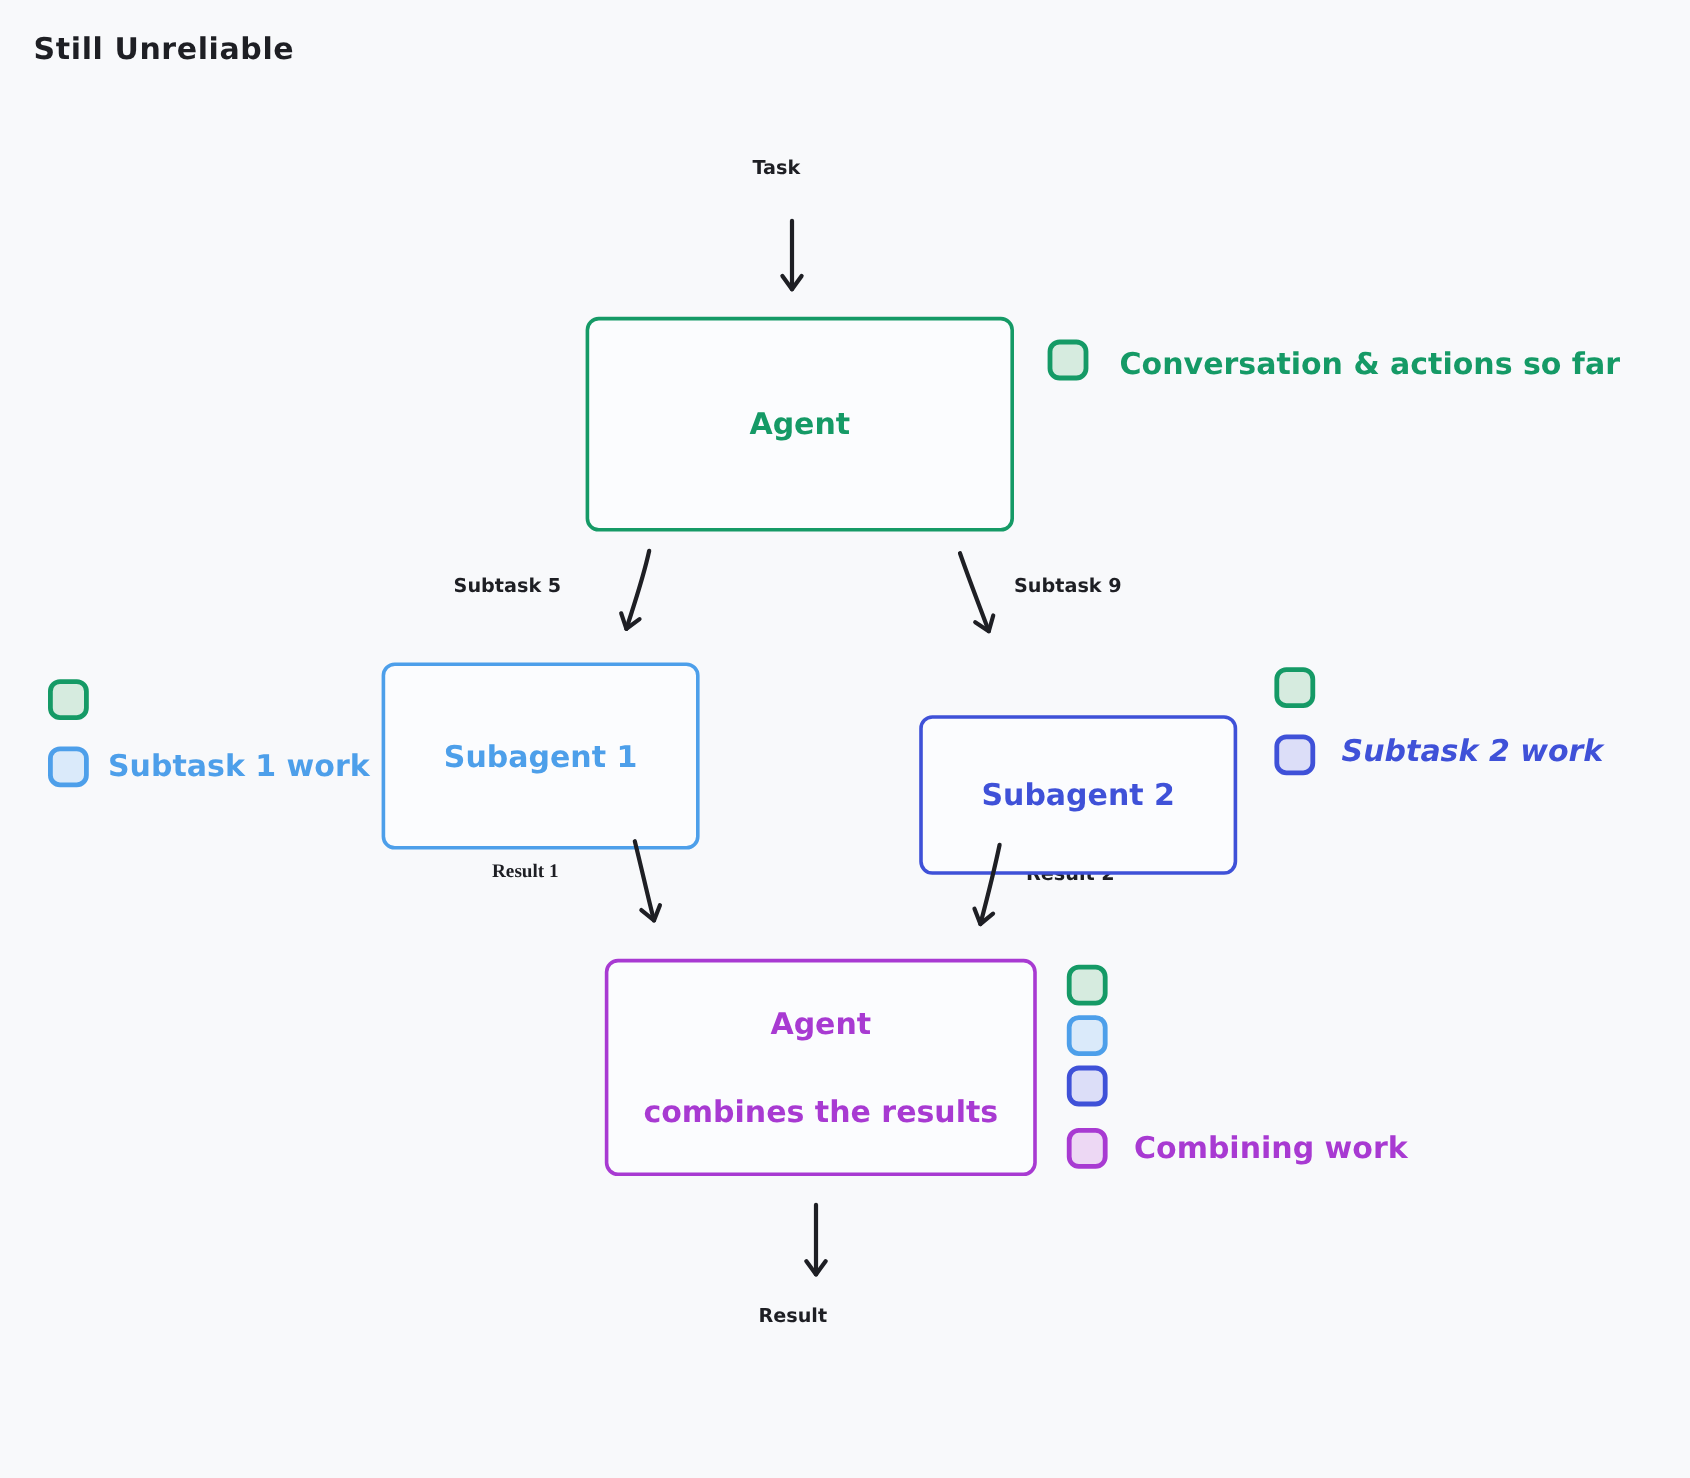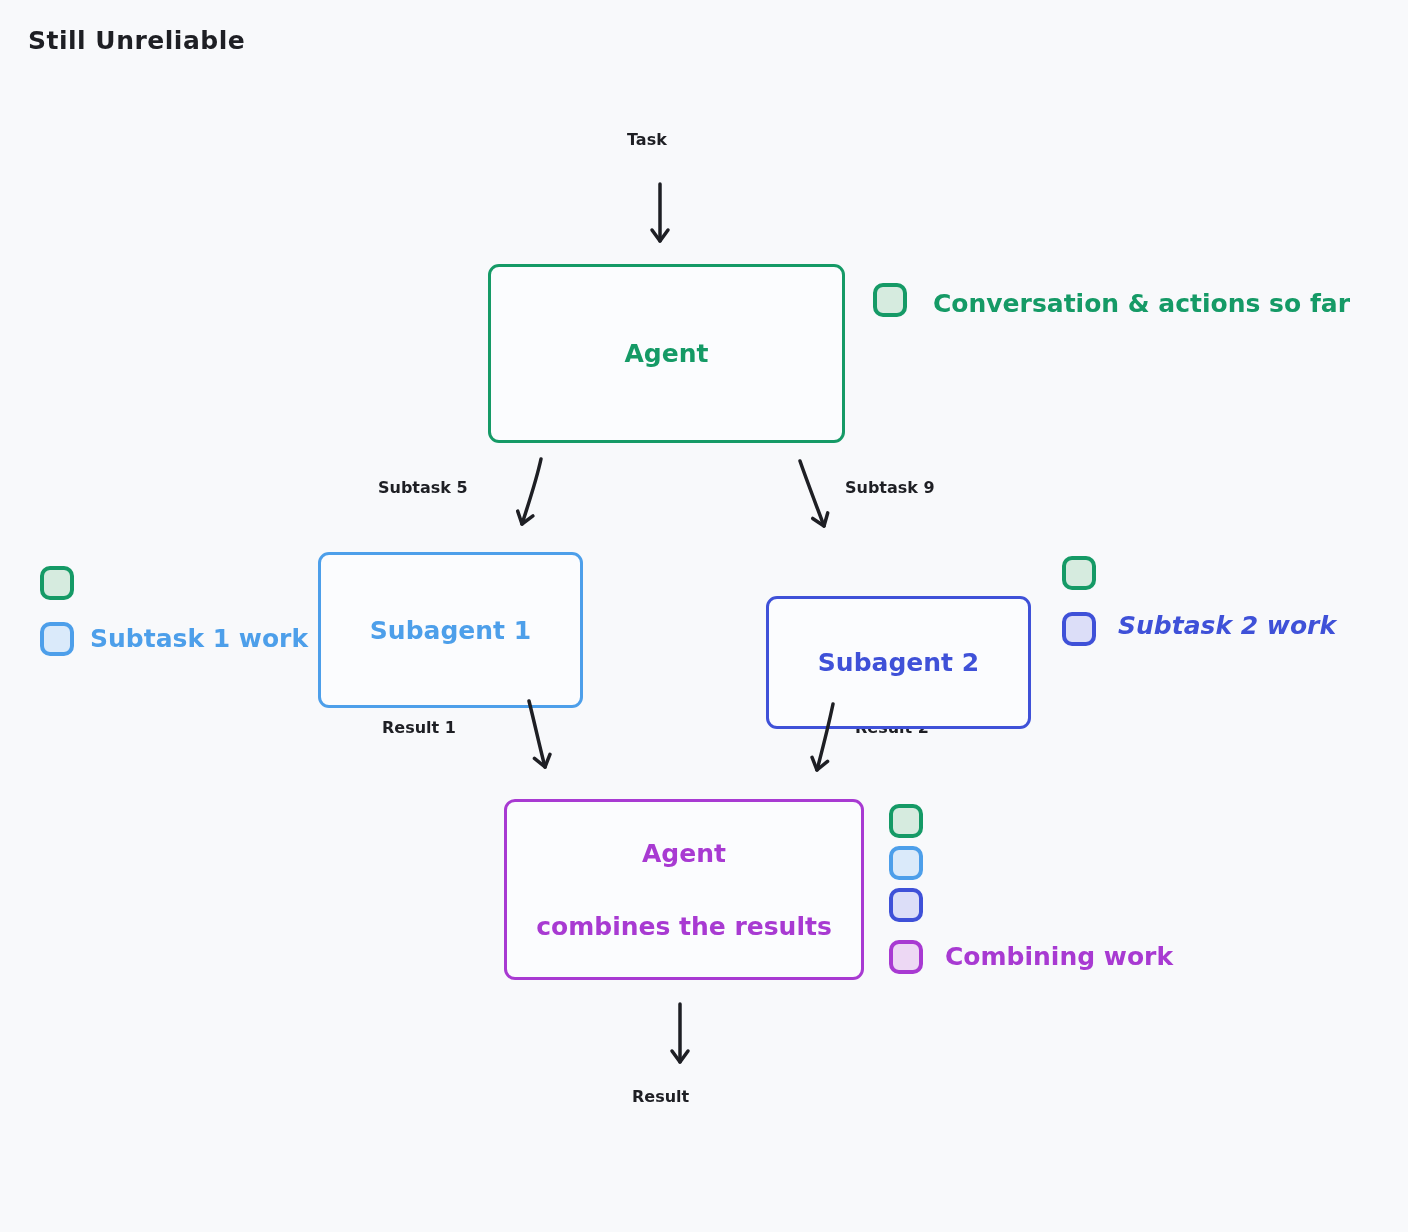--- a/index.html
+++ b/index.html
@@ -44,21 +44,21 @@
 </head>
 <body>
 
 <div class="canvas">
 
   <div class="page-title">Still Unreliable</div>
 
   <div class="edge-label" style="left:627px;top:130px;">Task</div>
   <div class="edge-label" style="left:378px;top:478px;">Subtask 5</div>
   <div class="edge-label" style="left:845px;top:478px;">Subtask 9</div>
-  <div class="edge-label" style="left:382px;top:718px;">Result 1</div>
+  <div class="edge-label" style="left:410px;top:718px;font-family:Liberation Serif, serif;">Result 1</div>
   <div class="edge-label" style="left:855px;top:718px;">Result 2</div>
   <div class="edge-label" style="left:632px;top:1087px;">Result</div>
 
   <div class="node green" style="left:488px;top:264px;width:357px;height:179px;">
     <div class="node-line">Agent</div>
   </div>
 
   <div class="node blue" style="left:318px;top:552px;width:265px;height:156px;">
     <div class="node-line">Subagent 1</div>
   </div>

